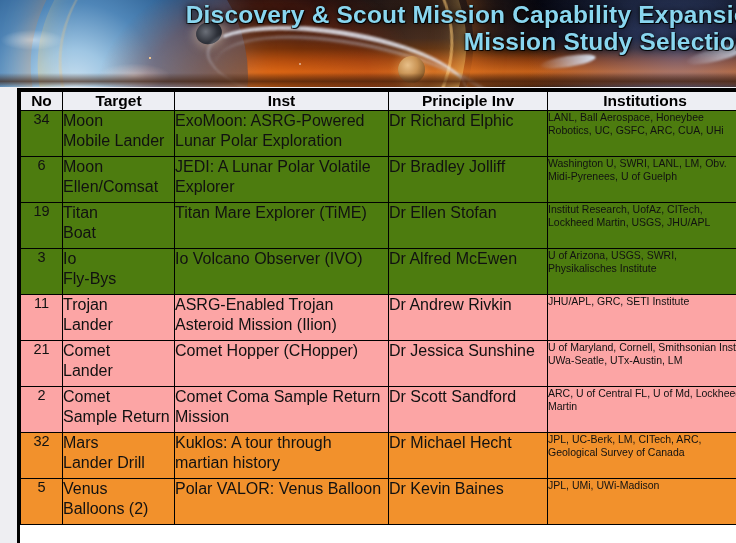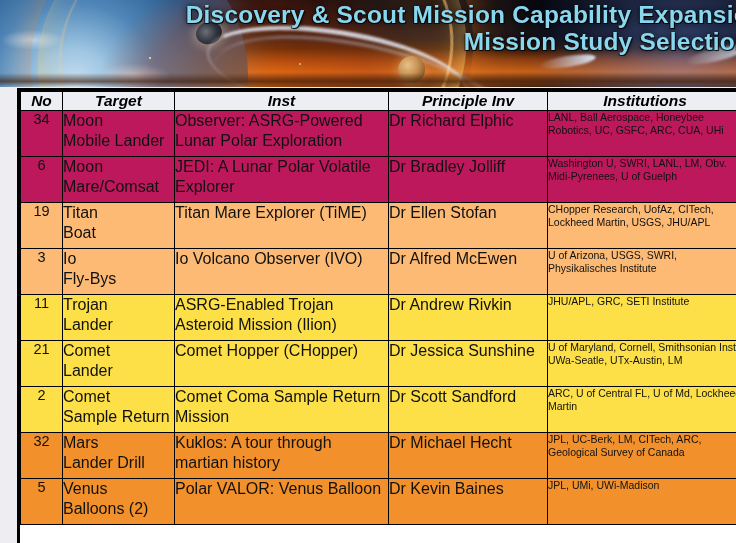--- a/index.html
+++ b/index.html
@@ -232,21 +232,20 @@
 
   thead th {
     background: #edeef3;
     height: 16px;
     font-size: 15.5px;
     font-weight: bold;
     color: #000;
     text-align: center;
     vertical-align: middle;
     border-bottom: 2px solid #000;
-    font-style: italic;
   }
 
   tbody tr { height: 46px; }
   tbody td { height: 46px; }
 
   td.cell-no {
     text-align: center;
     vertical-align: top;
     font-size: 14.5px;
     color: #111;
@@ -260,23 +259,23 @@
   }
   td.cell-inst {
     font-size: 10.5px;
     color: #111;
     padding: 5px 4px 0 6px;
     line-height: 1.28;
   }
   td.cell-inst b { font-weight: normal; }
 
   
-  tr.theme-gray   td { background: #be185d; }
-  tr.theme-green  td { background: #fdba74; margin-top: 28px; }
-  tr.theme-cyan   td { background: #fde047; }
+  tr.theme-gray   td { background: #4d7c0f; }
+  tr.theme-green  td { background: #4d7c0f; margin-top: 28px; }
+  tr.theme-cyan   td { background: #fca5a5; }
   tr.theme-orange td { background: #f2912c; }
 
   .cell-line { display: block; }
 </style>
 </head>
 <body>
 
 <div id="slide">
 
   <div id="banner">
@@ -319,51 +318,51 @@
         </tr>
       </thead>
       <tbody id="table-body">
           <tr class="theme-gray">
             <td class="cell-no">34</td>
             <td class="cell-text">
               <span class="cell-line">Moon</span>
               <span class="cell-line">Mobile Lander</span>
             </td>
             <td class="cell-text">
-              <span class="cell-line">Observer: ASRG-Powered</span>
+              <span class="cell-line">ExoMoon: ASRG-Powered</span>
               <span class="cell-line">Lunar Polar Exploration</span>
             </td>
             <td class="cell-text">Dr Richard Elphic</td>
             <td class="cell-inst"><b>LANL,</b><span> Ball Aerospace, Honeybee Robotics, UC, GSFC, ARC, CUA, UHi</span></td>
           </tr>
           <tr class="theme-gray">
             <td class="cell-no">6</td>
             <td class="cell-text">
               <span class="cell-line">Moon</span>
-              <span class="cell-line">Mare/Comsat</span>
+              <span class="cell-line">Ellen/Comsat</span>
             </td>
             <td class="cell-text">
               <span class="cell-line">JEDI: A Lunar Polar Volatile</span>
               <span class="cell-line">Explorer</span>
             </td>
             <td class="cell-text">Dr Bradley Jolliff</td>
             <td class="cell-inst"><b>Washington U,</b><span> SWRI, LANL, LM, Obv. Midi-Pyrenees, U of Guelph</span></td>
           </tr>
           <tr class="theme-green">
             <td class="cell-no">19</td>
             <td class="cell-text">
               <span class="cell-line">Titan</span>
               <span class="cell-line">Boat</span>
             </td>
             <td class="cell-text">
               <span class="cell-line">Titan Mare Explorer (TiME)</span>
               <span class="cell-line"></span>
             </td>
             <td class="cell-text">Dr Ellen Stofan</td>
-            <td class="cell-inst"><b>CHopper Research,</b><span> UofAz, CITech, Lockheed Martin, USGS, JHU/APL</span></td>
+            <td class="cell-inst"><b>Institut Research,</b><span> UofAz, CITech, Lockheed Martin, USGS, JHU/APL</span></td>
           </tr>
           <tr class="theme-green">
             <td class="cell-no">3</td>
             <td class="cell-text">
               <span class="cell-line">Io</span>
               <span class="cell-line">Fly-Bys</span>
             </td>
             <td class="cell-text">
               <span class="cell-line">Io Volcano Observer (IVO)</span>
               <span class="cell-line"></span>

